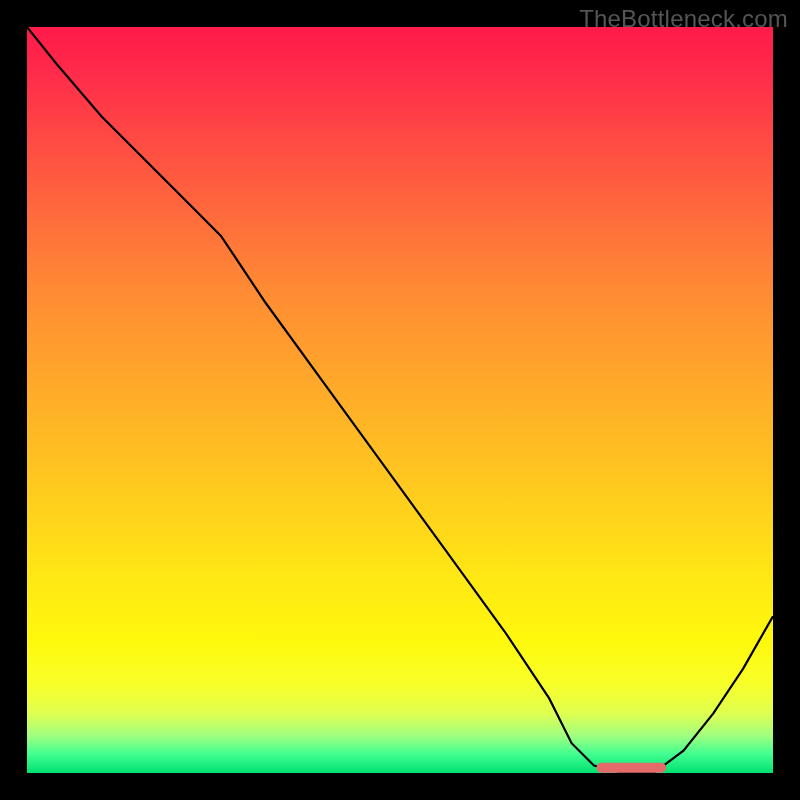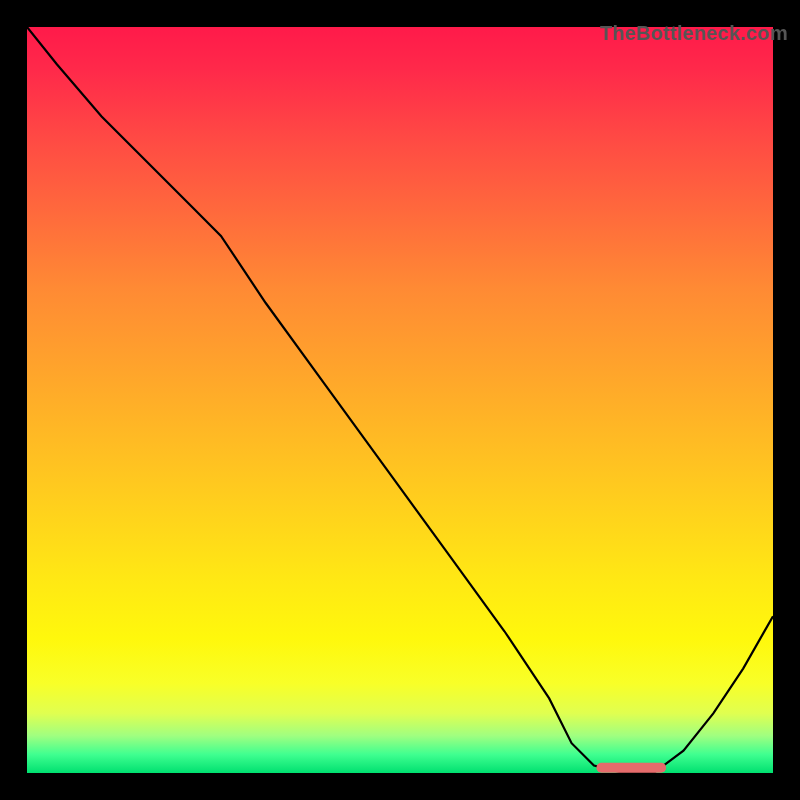--- a/index.html
+++ b/index.html
@@ -57,25 +57,25 @@
     stroke: #000000;
     stroke-width: 2.2;
   }
   .marker {
     stroke: #e56b6b;
     stroke-width: 10;
     stroke-linecap: round;
   }
   .watermark {
     position: absolute;
-    top: 22px;
+    top: 5px;
     right: 12px;
     color: #555555;
-    font-size: 20px;
-    font-weight: 700;
+    font-size: 24px;
+    font-weight: 400;
     letter-spacing: 0.2px;
     user-select: none;
   }
 </style>
 </head>
 <body>
 
 <div class="chart-wrapper">
 
   <div class="plot-area">

